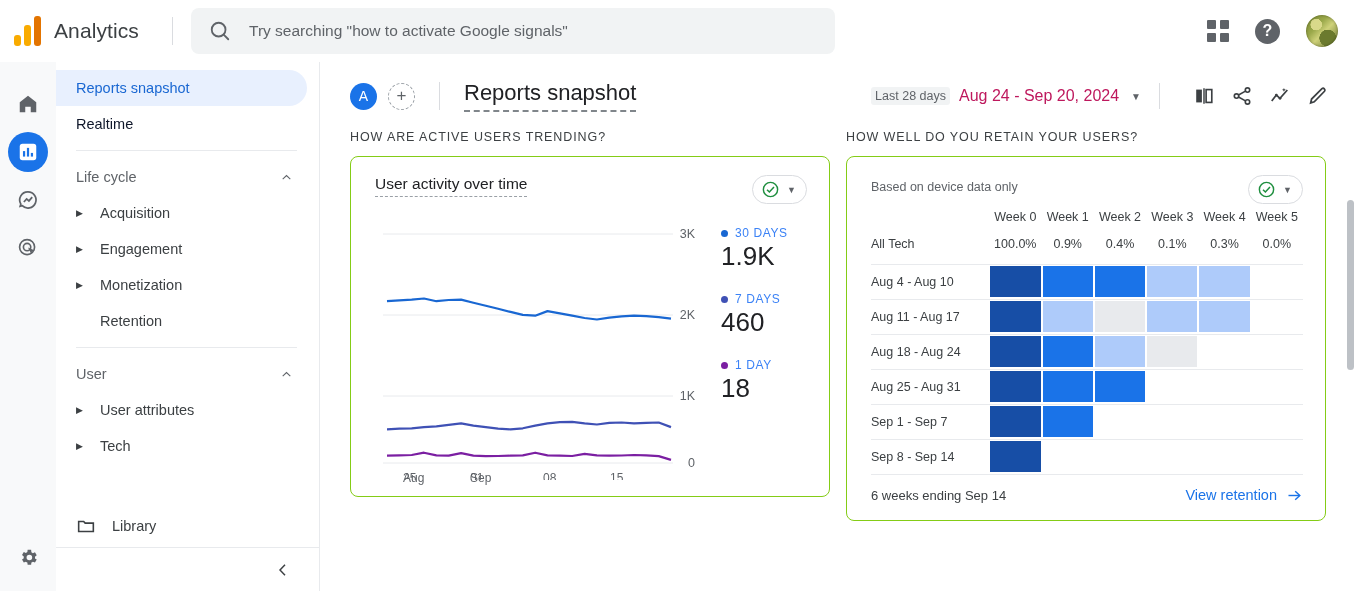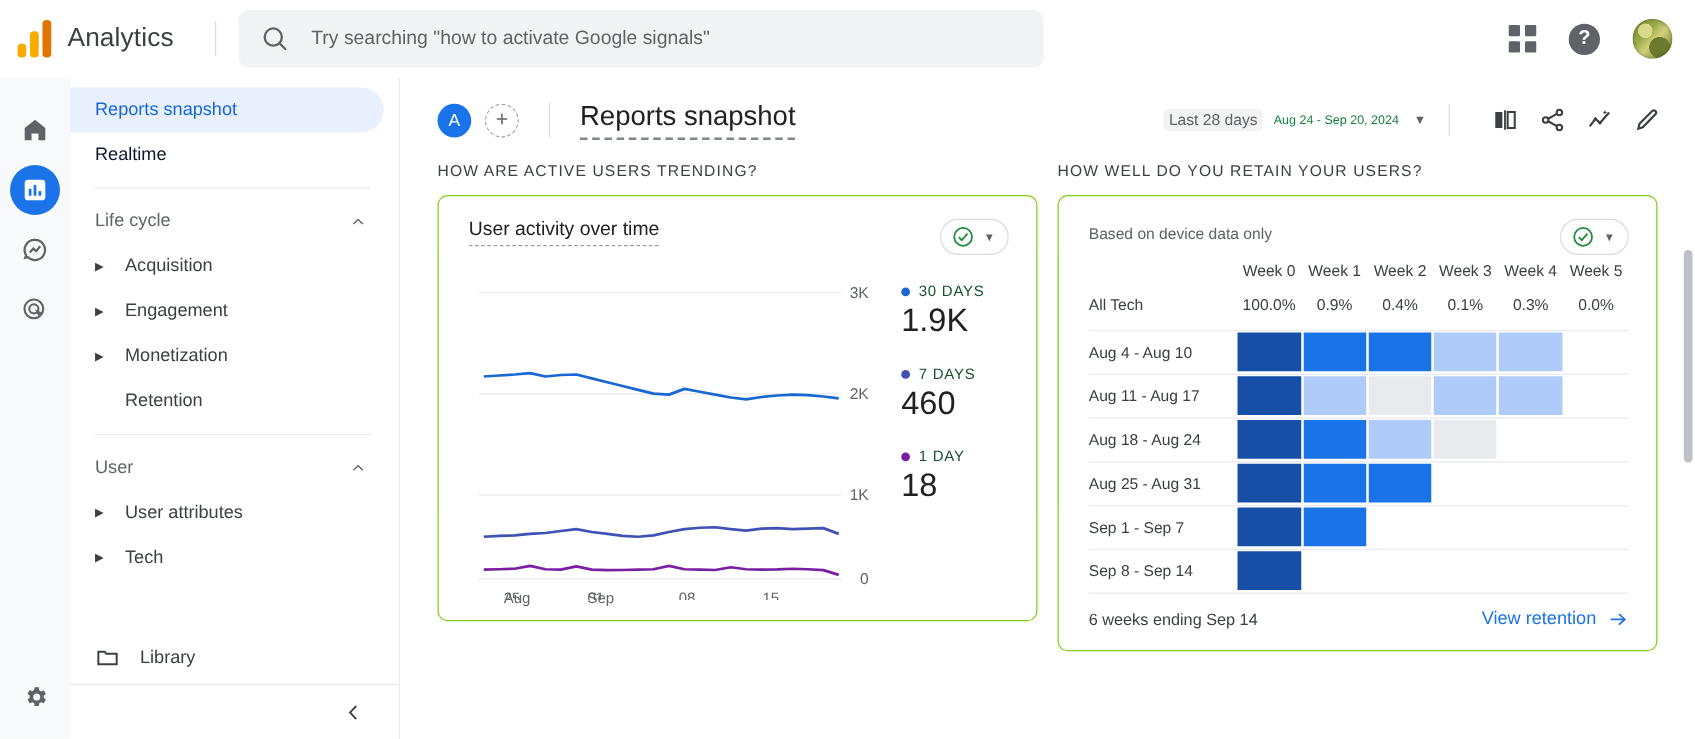--- a/index.html
+++ b/index.html
@@ -101,21 +101,21 @@
   .chip-a { width: 27px; height: 27px; border-radius: 50%; background: #1a73e8; color: #fff;
     font-size: 14px; display: flex; align-items: center; justify-content: center; cursor: pointer; }
   .chip-plus { width: 27px; height: 27px; border-radius: 50%; border: 1.5px dashed #9aa0a6;
     color: #5f6368; font-size: 17px; display: flex; align-items: center; justify-content: center;
     margin-left: 11px; cursor: pointer; }
   .bar-div { width: 1px; height: 28px; background: #dadce0; margin: 0 24px; }
   .page-title { font-size: 22px; color: #202124; padding-bottom: 4px;
     border-bottom: 2px dashed #80868b; cursor: pointer; }
   .date-zone { margin-left: auto; display: flex; align-items: center; }
   .date-pre { font-size: 12.5px; color: #5f6368; background: #f1f3f4; padding: 2px 4px; border-radius: 3px; }
-  .date-val { font-size: 10px; color: #15803d; margin-left: 9px; cursor: pointer; }
+  .date-val { font-size: 16px; color: #be185d; margin-left: 9px; cursor: pointer; }
   .caret { margin-left: 12px; color: #5f6368; font-size: 10px; cursor: pointer; }
   .tool-div { width: 1px; height: 26px; background: #dadce0; margin: 0 18px; }
   .tool-ico { width: 24px; height: 24px; margin-left: 14px; cursor: pointer;
     display: flex; align-items: center; justify-content: center; }
 
   .cards-row { display: flex; gap: 16px; padding: 0 30px; }
   .col { flex: 1; }
   .sec-head { font-size: 12.5px; letter-spacing: .9px; color: #3c4043; margin-bottom: 12px; text-transform: uppercase; }
   .card { border: 1px solid #84cc16; border-radius: 8px; background: #fff; padding: 18px 22px 16px 24px; }
   .card-head { display: flex; align-items: flex-start; }
@@ -125,21 +125,21 @@
     border: 1px solid #dadce0; border-radius: 16px; padding: 4px 10px 4px 8px; cursor: pointer; }
   .badge-caret { color: #5f6368; font-size: 9px; }
 
   
   .chart-area { display: flex; margin-top: 16px; }
   .plot-wrap { position: relative; width: 324px; height: 260px; }
   .legend-col { margin-left: 22px; padding-top: 6px; }
   .leg-item { margin-bottom: 20px; }
   .leg-top { display: flex; align-items: center; gap: 7px; }
   .leg-dot { width: 7px; height: 7px; border-radius: 50%; }
-  .leg-label { font-size: 12px; letter-spacing: .6px; color: #14532d; }
+  .leg-label { font-size: 12px; letter-spacing: .6px; color: #3b82f6; }
   .leg-val { font-size: 26px; color: #202124; margin-top: 1px; }
 
   
   .cohort-table { margin-top: 0; width: 100%; border-collapse: collapse; }
   .cohort-table th { font-size: 12.5px; color: #3c4043; font-weight: normal; padding: 6px 0 10px; text-align: center; }
   .cohort-table th.lbl { text-align: left; width: 118px; }
   .cohort-table td { font-size: 12.5px; color: #3c4043; text-align: center; padding: 0; height: 35px; }
   .cohort-table td.lbl { text-align: left; padding-right: 8px; }
   .all-row td { border-bottom: 1px solid #e8eaed; padding-bottom: 10px; height: 30px; }
   .cell-box { height: 31px; margin: 0 1px; }

